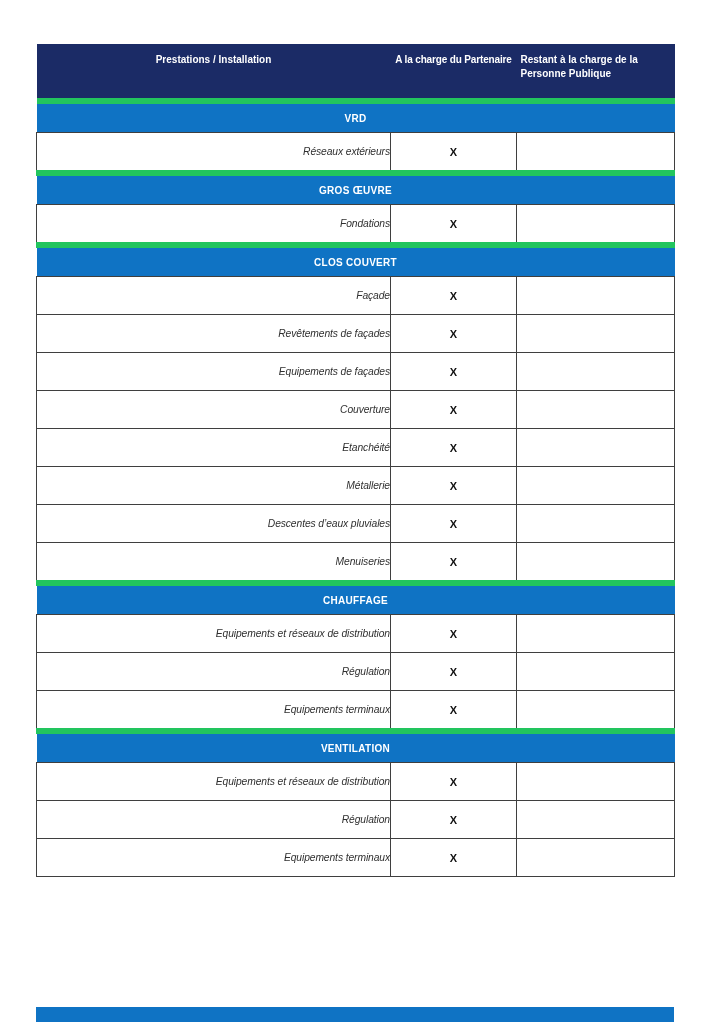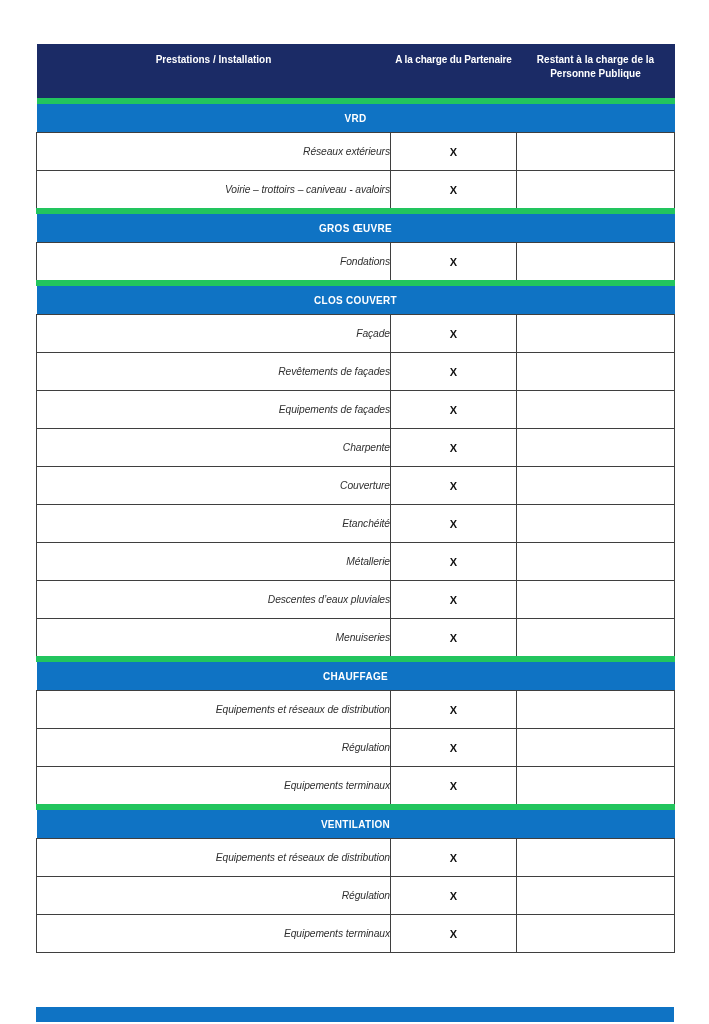--- a/index.html
+++ b/index.html
@@ -38,21 +38,21 @@
   }
   th.h-prestations { text-align: center; }
   th.h-partenaire {
     text-align: center;
     border-left: 1px solid rgba(255,255,255,0.45);
     white-space: nowrap;
     letter-spacing: -0.15px;
     padding-left: 2px; padding-right: 2px;
   }
   th.h-publique {
-    text-align: center;
+    text-align: left;
     border-left: 1px solid rgba(255,255,255,0.45);
     padding-left: 8px; padding-right: 6px;
   }
   
   tr.band td {
     border-top: 6px solid #22c55e;
     border-bottom: 1px solid #3f3f3f;
     padding: 0 0;
     background: #ffffff;
   }
@@ -123,25 +123,20 @@
         <tr class="band">
           <td colspan="3">
             <div class="band-fill">VRD</div>
           </td>
         </tr>
         <tr class="row">
           <td class="cell-label">Réseaux extérieurs</td>
           <td class="cell-mark">X</td>
           <td class="cell-empty"></td>
         </tr>
-        <tr class="row">
-          <td class="cell-label">Voirie – trottoirs – caniveau - avaloirs</td>
-          <td class="cell-mark">X</td>
-          <td class="cell-empty"></td>
-        </tr>
         <tr class="band">
           <td colspan="3">
             <div class="band-fill">GROS ŒUVRE</div>
           </td>
         </tr>
         <tr class="row">
           <td class="cell-label">Fondations</td>
           <td class="cell-mark">X</td>
           <td class="cell-empty"></td>
         </tr>
@@ -155,25 +150,20 @@
           <td class="cell-mark">X</td>
           <td class="cell-empty"></td>
         </tr>
         <tr class="row">
           <td class="cell-label">Revêtements de façades</td>
           <td class="cell-mark">X</td>
           <td class="cell-empty"></td>
         </tr>
         <tr class="row">
           <td class="cell-label">Equipements de façades</td>
-          <td class="cell-mark">X</td>
-          <td class="cell-empty"></td>
-        </tr>
-        <tr class="row">
-          <td class="cell-label">Charpente</td>
           <td class="cell-mark">X</td>
           <td class="cell-empty"></td>
         </tr>
         <tr class="row">
           <td class="cell-label">Couverture</td>
           <td class="cell-mark">X</td>
           <td class="cell-empty"></td>
         </tr>
         <tr class="row">
           <td class="cell-label">Etanchéité</td>

